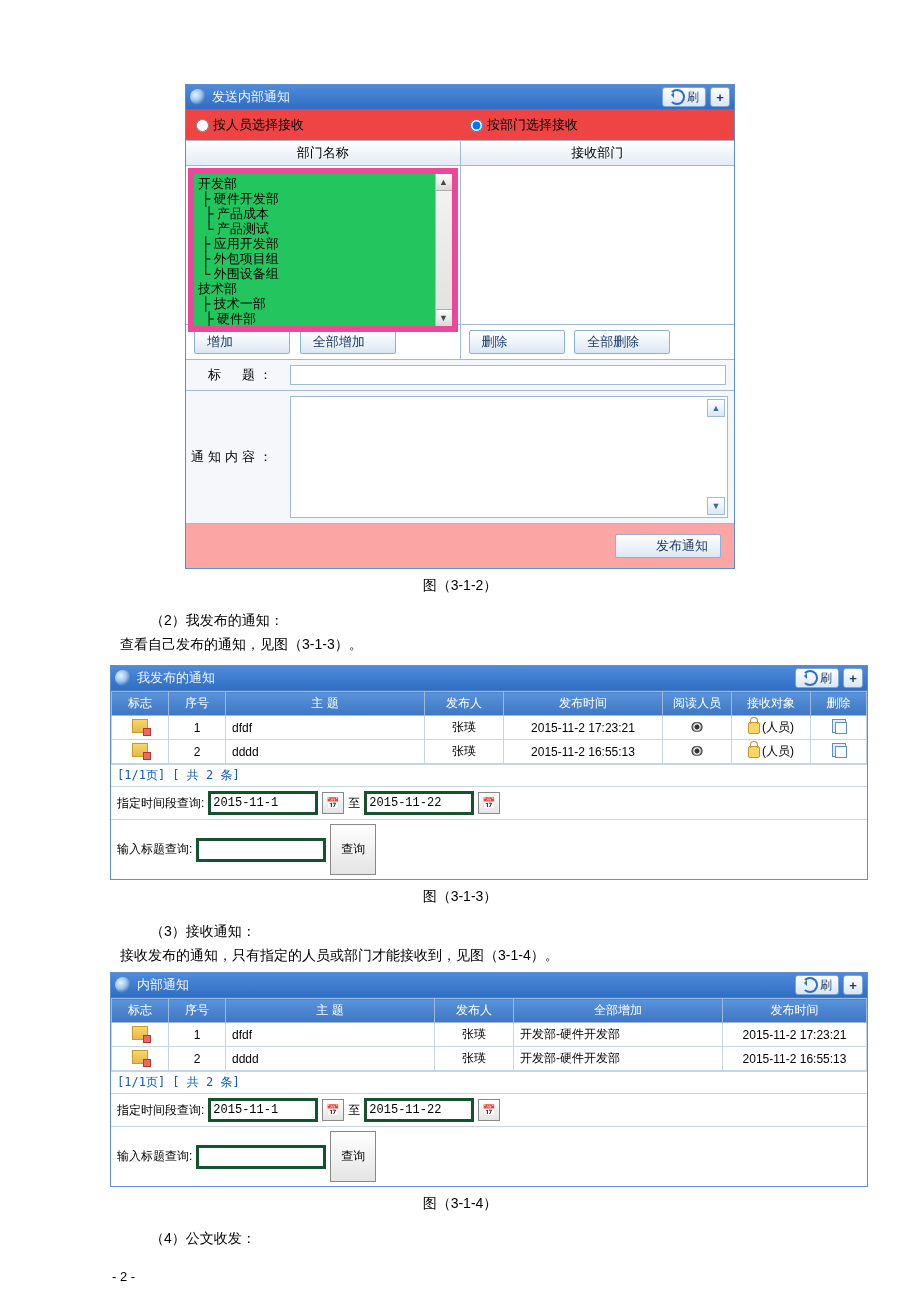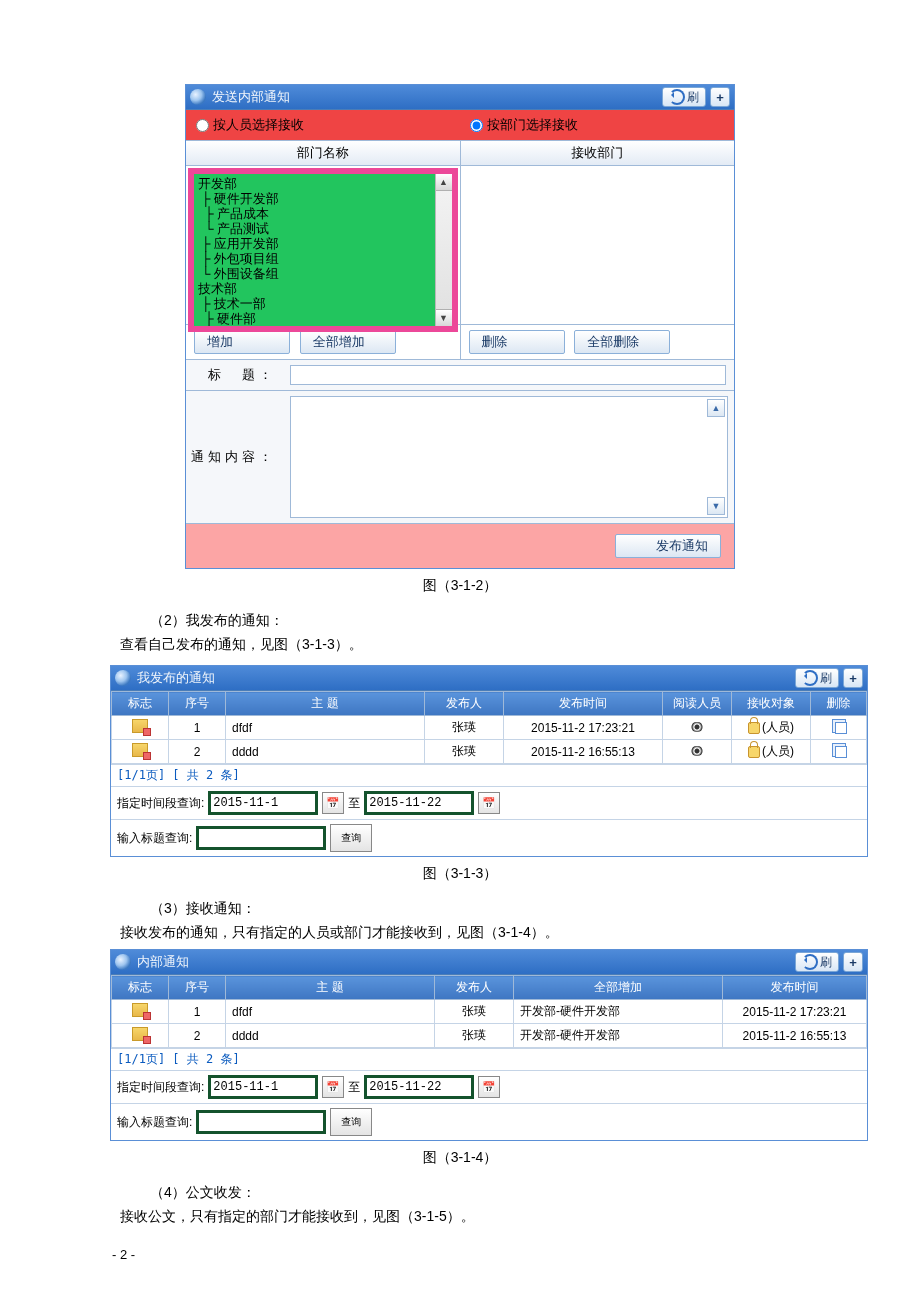--- a/index.html
+++ b/index.html
@@ -44,21 +44,21 @@
 .para.ind{text-indent:0;margin-left:120px}
 .panel2{width:756px;margin-left:110px}
 .grid{width:100%;border-collapse:collapse;font-size:12px}
 .grid th{background:linear-gradient(#5a94dc,#3e76c2);color:#fff;font-weight:normal;border:1px solid #9fb9d8;padding:3px 4px}
 .grid td{border:1px solid #c5d4e6;padding:3px 6px;text-align:center;background:#fff}
 .grid td.l{text-align:left}
 .pager{background:#fff;border-top:1px solid #c5d4e6;padding:2px 6px;color:#0b5bbf;font-family:"SimSun",monospace;font-size:12px}
 .srow{background:#fff;border-top:1px solid #c5d4e6;padding:4px 6px;font-size:12px;display:flex;align-items:center;gap:4px}
 .srow input[type=text]{border:3px solid #14532d;height:18px;padding:0 2px;font-family:Liberation Mono, monospace;font-size:12px}
 .calbtn{width:20px;height:20px;border:1px solid #888;background:linear-gradient(#fff,#e4e4e4);display:inline-flex;align-items:center;justify-content:center;font-size:11px;cursor:pointer}
-.qbtn{padding:6px 10px;border:1px solid #888;background:linear-gradient(#fff,#e4e4e4);cursor:pointer;font-size:10px}
+.qbtn{padding:16px 10px;border:1px solid #888;background:linear-gradient(#fff,#e4e4e4);cursor:pointer;font-size:12px}
 .flag-icon{display:inline-block;width:14px;height:12px;background:linear-gradient(#f7d66a,#e8b84a);border:1px solid #c99a2a;position:relative}
 .flag-icon:after{content:"";position:absolute;right:-4px;bottom:-4px;width:6px;height:6px;background:#e66;border:1px solid #b33}
 .eye-icon{display:inline-block;width:16px;height:10px;border-radius:50%;background:radial-gradient(circle,#333 2px,#fff 3px,#333 5px,transparent 6px)}
 .lock-icon{display:inline-block;width:10px;height:10px;border:1px solid #c8942e;border-radius:2px;background:#f7d66a;position:relative;margin-right:2px;vertical-align:middle}
 .lock-icon:before{content:"";position:absolute;top:-6px;left:1px;width:6px;height:6px;border:1px solid #c8942e;border-bottom:none;border-radius:4px 4px 0 0}
 .copy-icon{display:inline-block;width:12px;height:12px;border:1px solid #5a8fd6;background:#e8f0fb;position:relative}
 .copy-icon:after{content:"";position:absolute;left:2px;top:2px;width:10px;height:10px;border:1px solid #5a8fd6;background:#fff}
 .pgnum{font-size:13px;margin:20px 0 0 112px}
 </style>
 </head>
@@ -263,17 +263,16 @@
   </div>
   <div class="srow">
     <span>输入标题查询:</span>
     <input type="text" style="width: 120px;">
     <span class="qbtn">查询</span>
   </div>
 </div>
 
 <div class="caption">图（3-1-4）</div>
 <div class="para">（4）公文收发：</div>
-<div class="para ind">接收公文，只有指定的部门才能接收到，见图（3-1-5）。</div>
 
 <div class="pgnum">- 2 -</div>
 
 </div>
 
 </body></html>

